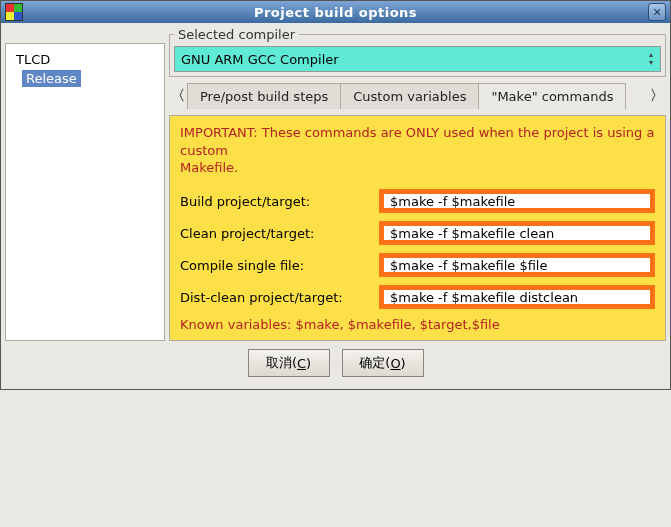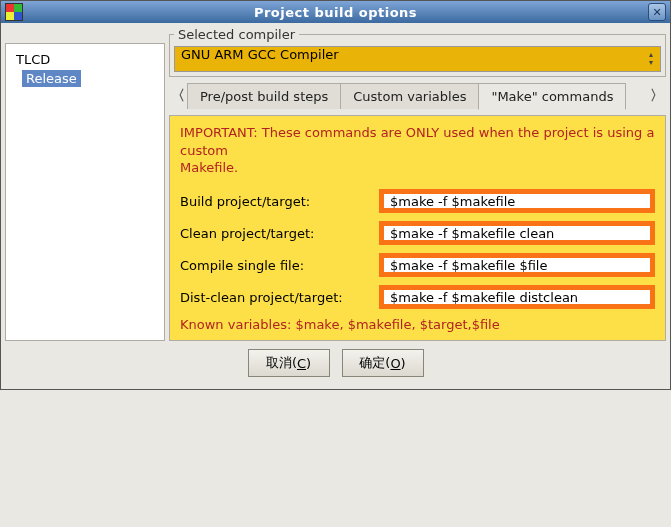--- a/index.html
+++ b/index.html
@@ -15,21 +15,21 @@
   .titlebar-close { width:18px; height:18px; margin-right:4px; border:1px solid #2a4e7a; border-radius:3px; background:linear-gradient(to bottom,#aac6e6,#6b94c4); display:flex; align-items:center; justify-content:center; color:#1a3355; font-size:11px; cursor:pointer;}
   .body-area { flex:1; display:flex; flex-direction:column; padding:4px;}
   .main-split { flex:1; display:flex; gap:4px; min-height:0;}
   .sidebar { width:160px; border:1px solid #b0aca4; background:#fff; padding:4px 0;margin-top:16px;}
   .tree-root { padding:4px 10px;}
   .tree-child { margin-left:6px; margin-top:4px; }
   .tree-child span { background:#5f87c6; color:#ffffff; padding:1px 4px;}
   .content { flex:1; display:flex; flex-direction:column; gap:4px; min-width:0;}
   fieldset { border:1px solid #b0aca4; margin:0; padding:4px;}
   legend { padding:0 4px; color:#333;}
-  .compiler-select { width:100%; height:26px; border:1px solid #999; background:#eab308; display:flex; padding:0 6px; position:relative;}
+  .compiler-select { width:100%; height:26px; border:1px solid #999; background:#5eead4; display:flex; align-items:center; padding:0 6px; position:relative;}
   .compiler-select .spinner { position:absolute; right:2px; top:2px; bottom:2px; width:14px; display:flex; flex-direction:column; justify-content:center; align-items:center; font-size:8px; line-height:8px; color:#444;}
   .tabs-row { display:flex; align-items:center; padding:2px 0;}
   .nav-arrow { width:18px; height:26px; display:flex; align-items:center; justify-content:center; color:#555; font-weight:bold; font-size:14px; cursor:pointer;}
   .tabs { display:flex; flex:1; gap:0;}
   .tab { border:1px solid #b0aca4; border-bottom:none; background:#e0ddd6; padding:5px 12px; margin-right:-1px; color:#222; cursor:pointer; position:relative;}
   .tab.active { background:#eae8e3; z-index:2; border-bottom:1px solid #eae8e3; margin-bottom:-1px;}
   .tab-content { border:1px solid #b0aca4; padding:8px 10px; background:#fde047; flex:1; display:flex; flex-direction:column; overflow:hidden;}
   .warning { color:#b22222; margin-bottom:12px; line-height:1.35;}
   .form-row { display:flex; align-items:center; margin-bottom:8px;gap:24px;}
   .form-label { width:175px;}

